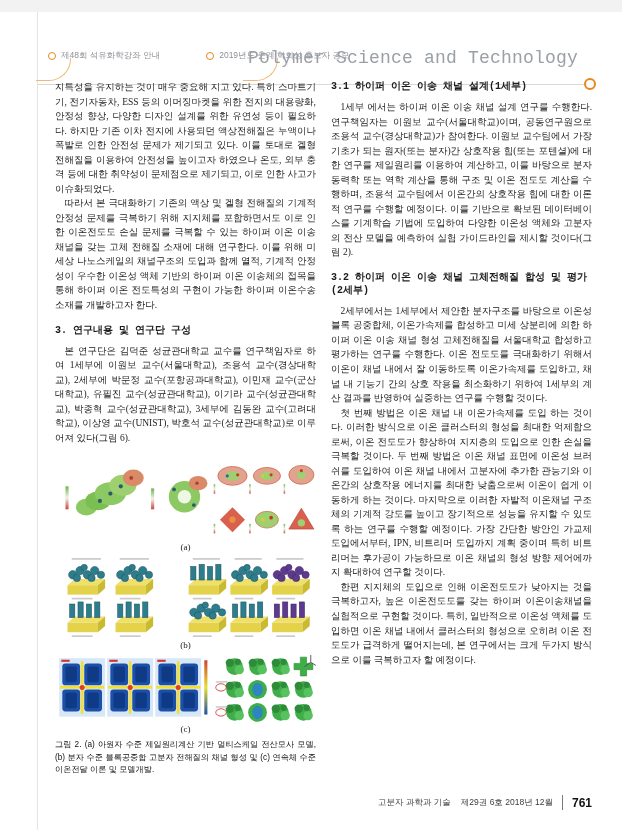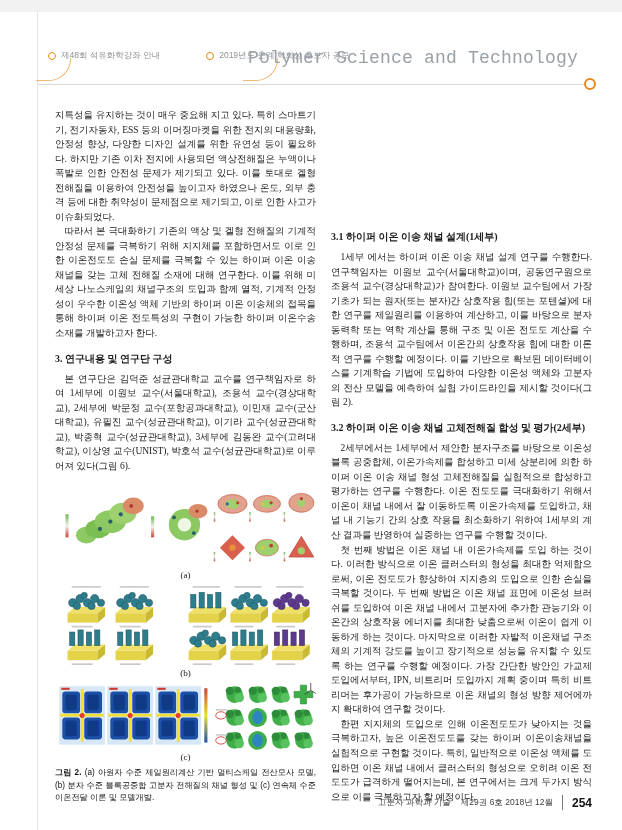--- a/index.html
+++ b/index.html
@@ -17,36 +17,36 @@
          border-bottom:1px solid #f0b877;border-bottom-left-radius:22px;transform:scaleX(-1);}
   .curve1{left:-2px;top:16px;}
   .curve2{left:205px;top:16px;}
   .journal-title{position:absolute;right:14px;top:6px;font-family:Liberation Mono, monospace;
         font-weight:300;font-size:18px;color:#9aa0a6;letter-spacing:.2px;}
   .header-line{position:absolute;left:38px;right:30px;top:72px;height:1px;background:#d8d8d8;}
   .header-end-ring{position:absolute;right:26px;top:66px;width:8px;height:8px;border:2.2px solid #e8871e;
         border-radius:50%;background:#fff;}
 
   
-  .columns{position:absolute;left:55px;top:96px;width:537px;display:flex;gap:15px;align-items:flex-end;}
+  .columns{position:absolute;left:55px;top:68px;width:537px;display:flex;gap:15px;}
   .col{flex:1;min-width:0;}
   .col p{margin:0;font-size:9.5px;line-height:1.53;text-align:justify;text-indent:1em;
          word-break:break-all;}
   .col p.no-indent{text-indent:0;}
-  .sec-h{font-family:Liberation Serif, serif;font-weight:bold;font-size:10px;
+  .sec-h{font-family:Liberation Mono, monospace;font-weight:bold;font-size:10px;
          margin:11px 0 7px 0;line-height:1.3;}
   .sec-h.first{margin-top:0;}
 
   
   .figure{margin-top:10px;}
   .fig-panel{display:block;width:100%;}
   .fig-label{text-align:center;font-size:9px;margin:1px 0 4px 0;color:#222;}
   .fig-caption{margin-top:5px;font-family:"Liberation Sans",sans-serif;font-size:8.2px;
          line-height:1.5;text-align:justify;word-break:break-all;color:#111;}
-  .fig-caption b{font-weight:bold;}
+  .fig-caption b{font-weight:normal;}
 
   
   .footer{position:absolute;right:30px;bottom:32px;display:flex;align-items:center;gap:9px;
           font-family:"Liberation Sans",sans-serif;}
   .footer .info{font-size:8.5px;color:#3c3c3c;}
   .footer .info .issue{margin-left:10px;}
   .footer .divider{width:1px;height:15px;background:#7a7a7a;}
   .footer .pagenum{font-size:12px;font-weight:bold;color:#111;}
 </style>
 </head>
@@ -291,24 +291,24 @@
         <div class="fig-label">(c)</div>
 
         <div class="fig-caption"><b>그림 2.</b><span> (a) 아원자 수준 제일원리계산 기반 멀티스케일 전산모사 모델, (b) 분자 수준 블록공중합 고분자 전해질의 채널 형성 및 (c) 연속체 수준 이온전달 이론 및 모델개발.</span></div>
       </div>
     </section>
 
     <section class="col">
       <div class="sec-h first">3.1 하이퍼 이온 이송 채널 설계(1세부)</div>
       <p>1세부 에서는 하이퍼 이온 이송 채널 설계 연구를 수행한다. 연구책임자는 이원보 교수(서울대학교)이며, 공동연구원으로 조용석 교수(경상대학교)가 참여한다. 이원보 교수팀에서 가장 기초가 되는 원자(또는 분자)간 상호작용 힘(또는 포텐셜)에 대한 연구를 제일원리를 이용하여 계산하고, 이를 바탕으로 분자 동력학 또는 역학 계산을 통해 구조 및 이온 전도도 계산을 수행하며, 조용석 교수팀에서 이온간의 상호작용 힘에 대한 이론적 연구를 수행할 예정이다. 이를 기반으로 확보된 데이터베이스를 기계학습 기법에 도입하여 다양한 이온성 액체와 고분자의 전산 모델을 예측하여 실험 가이드라인을 제시할 것이다(그림 2).</p>
       <div class="sec-h">3.2 하이퍼 이온 이송 채널 고체전해질 합성 및 평가(2세부)</div>
-      <p>2세부에서는 1세부에서 제안한 분자구조를 바탕으로 이온성 블록 공중합체, 이온가속제를 합성하고 미세 상분리에 의한 하이퍼 이온 이송 채널 형성 고체전해질을 실험적으로 합성하고 평가하는 연구를 수행한다. 이온 전도도를 극대화하기 위해서 이온이 채널 내에서 잘 이동하도록 이온가속제를 도입하고, 채널 내 기능기 간의 상호 작용을 최소화하기 위하여 1세부의 계산 결과를 반영하여 실증하는 연구를 수행할 것이다.</p>
+      <p>2세부에서는 1세부에서 제안한 분자구조를 바탕으로 이온성 블록 공중합체, 이온가속제를 합성하고 미세 상분리에 의한 하이퍼 이온 이송 채널 형성 고체전해질을 서울대학교 합성하고 평가하는 연구를 수행한다. 이온 전도도를 극대화하기 위해서 이온이 채널 내에서 잘 이동하도록 이온가속제를 도입하고, 채널 내 기능기 간의 상호 작용을 최소화하기 위하여 1세부의 계산 결과를 반영하여 실증하는 연구를 수행할 것이다.</p>
       <p>첫 번째 방법은 이온 채널 내 이온가속제를 도입 하는 것이다. 이러한 방식으로 이온 클러스터의 형성을 최대한 억제함으로써, 이온 전도도가 향상하여 지지층의 도입으로 인한 손실을 극복할 것이다. 두 번째 방법은 이온 채널 표면에 이온성 브러쉬를 도입하여 이온 채널 내에서 고분자에 추가한 관능기와 이온간의 상호작용 에너지를 최대한 낮춤으로써 이온이 쉽게 이동하게 하는 것이다. 마지막으로 이러한 자발적 이온채널 구조체의 기계적 강도를 높이고 장기적으로 성능을 유지할 수 있도록 하는 연구를 수행할 예정이다. 가장 간단한 방안인 가교제 도입에서부터, IPN, 비트리머 도입까지 계획 중이며 특히 비트리머는 후가공이 가능하므로 이온 채널의 형성 방향 제어에까지 확대하여 연구할 것이다.</p>
       <p>한편 지지체의 도입으로 인해 이온전도도가 낮아지는 것을 극복하고자, 높은 이온전도도를 갖는 하이퍼 이온이송채널을 실험적으로 구현할 것이다. 특히, 일반적으로 이온성 액체를 도입하면 이온 채널 내에서 클러스터의 형성으로 오히려 이온 전도도가 급격하게 떨어지는데, 본 연구에서는 크게 두가지 방식으로 이를 극복하고자 할 예정이다.</p>
     </section>
   </div>
 
   <div class="footer">
     <span class="info"><span>고분자 과학과 기술</span><span class="issue">제29권 6호 2018년 12월</span></span>
     <span class="divider"></span>
-    <span class="pagenum">254</span>
+    <span class="pagenum">761</span>
   </div>
 </div>
 
 </body></html>

